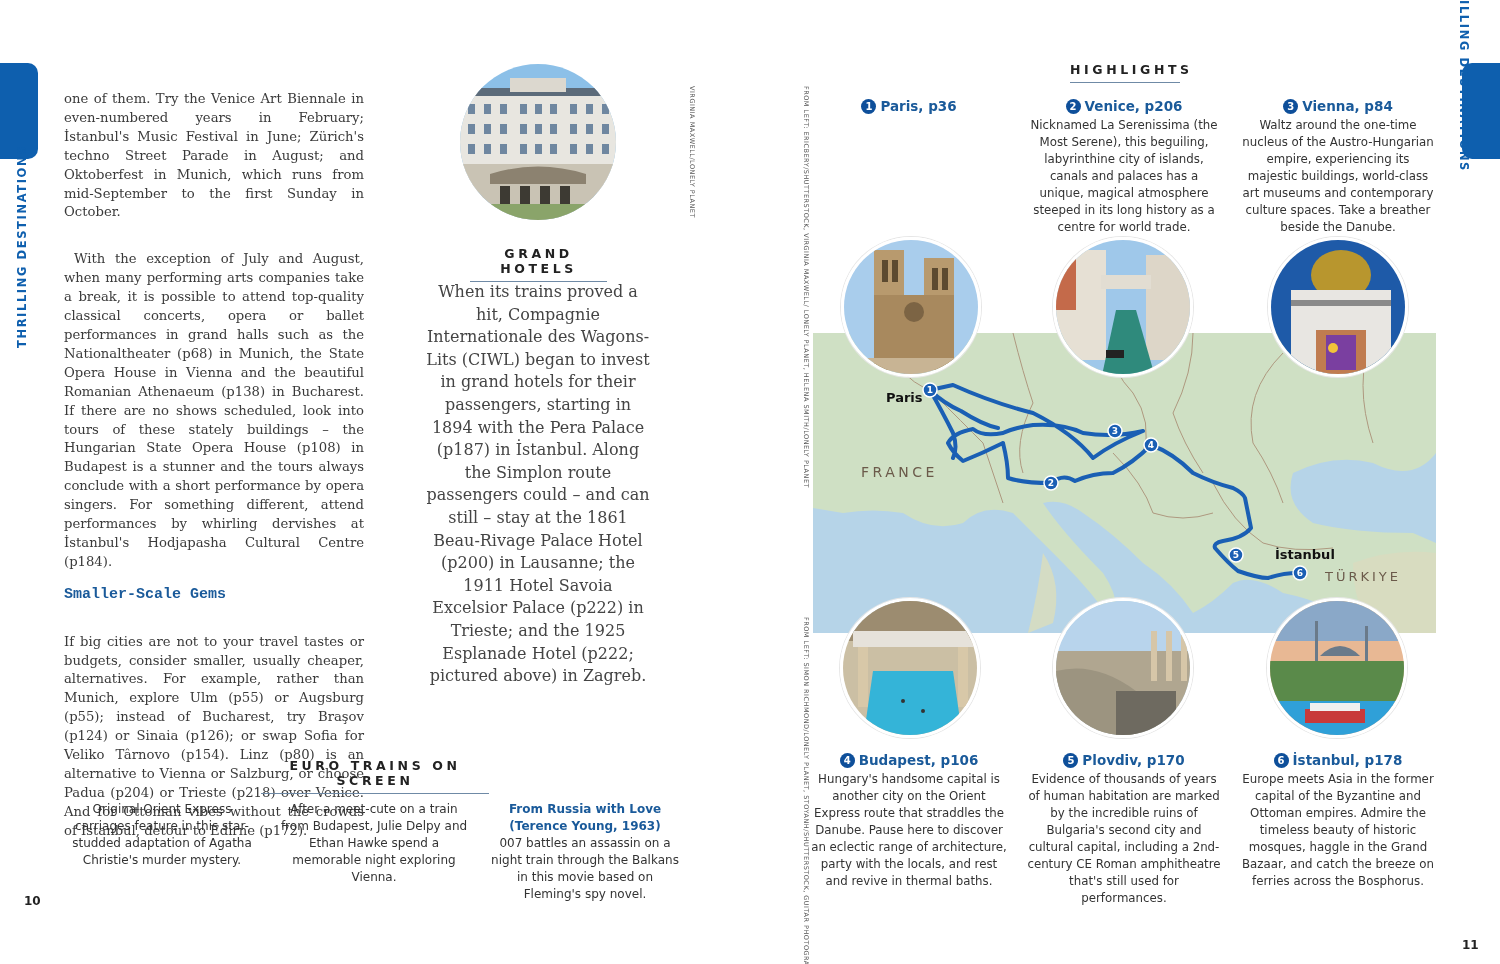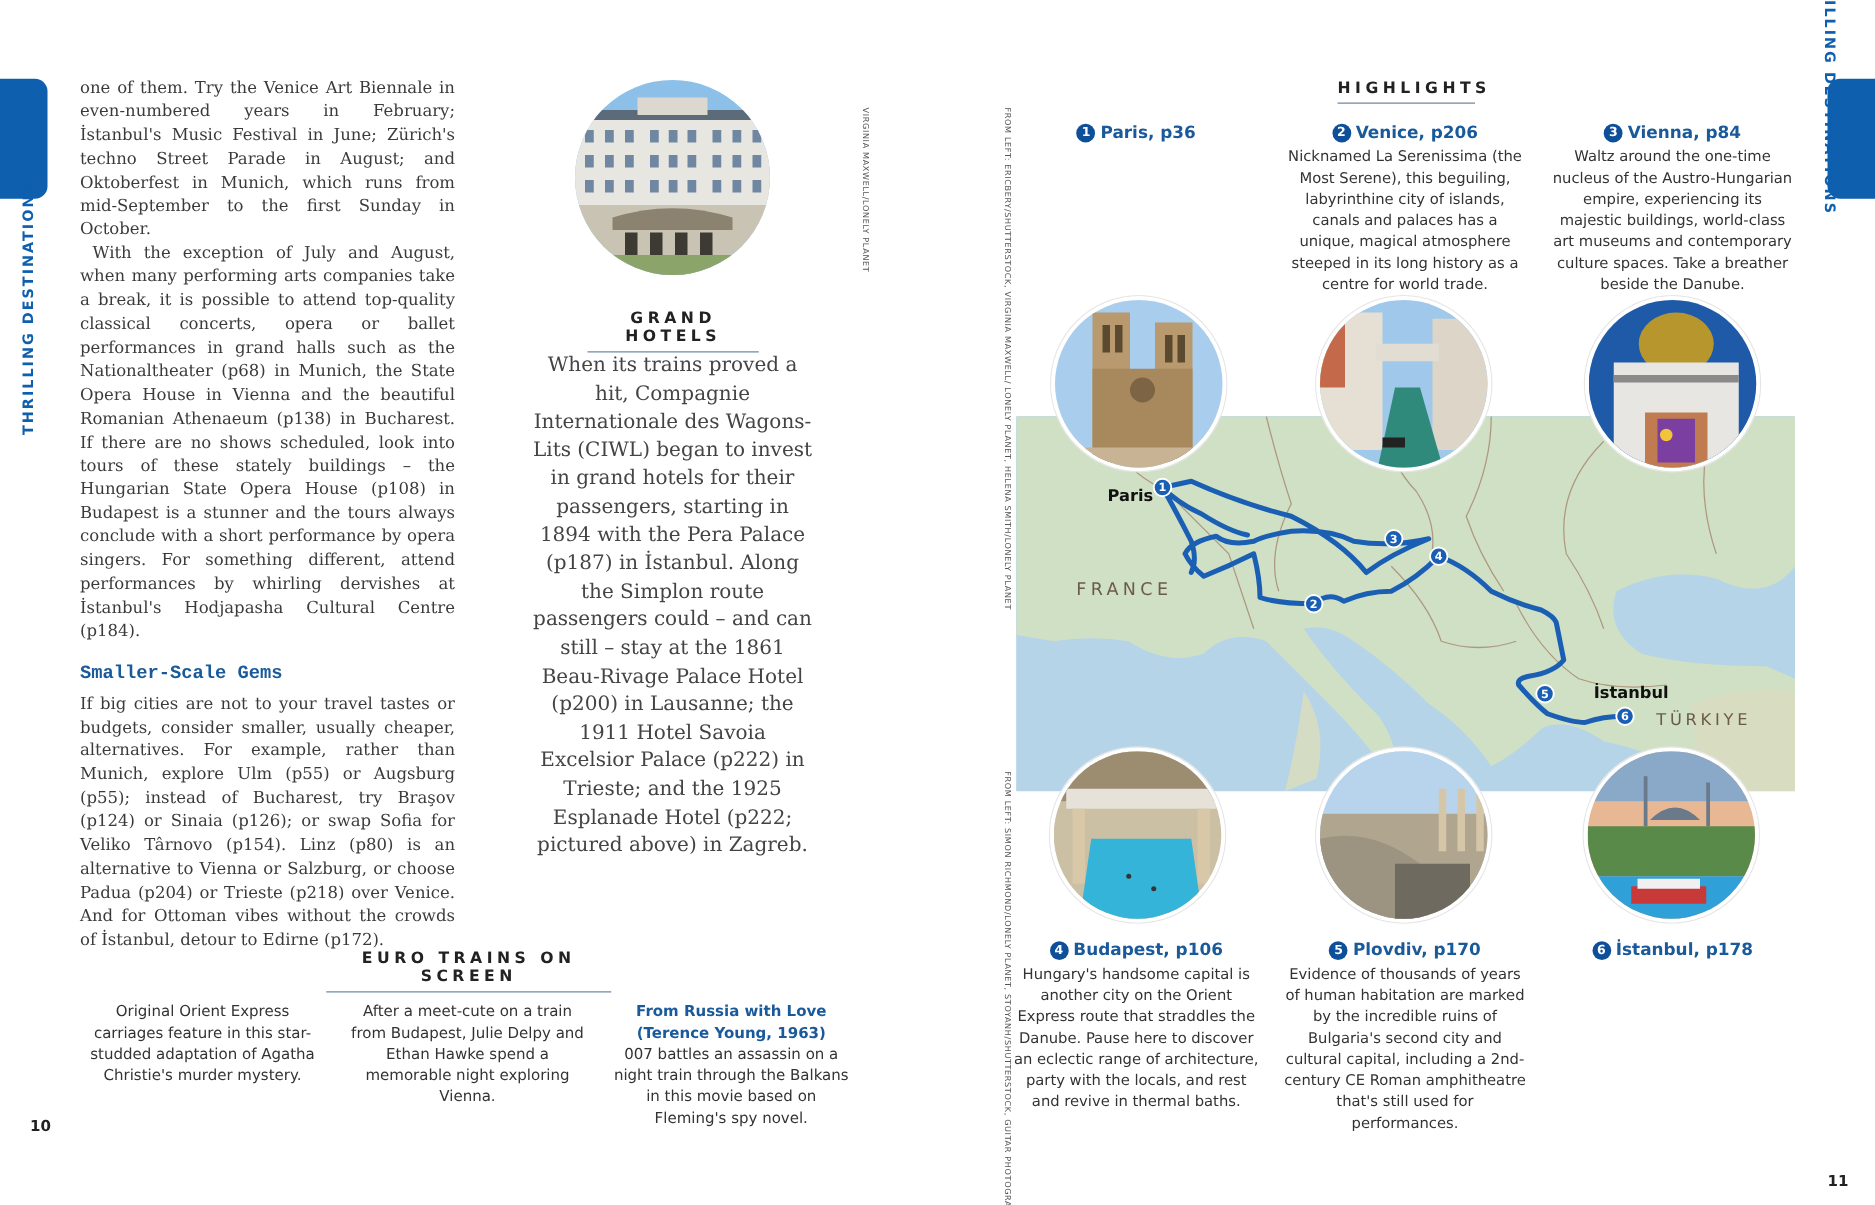--- a/index.html
+++ b/index.html
@@ -16,21 +16,21 @@
   .tab-right { right: 0; top: 63px; border-radius: 10px 0 0 10px; }
   .tab-text {
     position: absolute; font-family: "DejaVu Sans", sans-serif; font-weight: bold;
     font-size: 11.5px; letter-spacing: 1.6px; color: #0e5fae; white-space: nowrap;
   }
   .tab-text-left { left: 15px; top: 348px; transform: rotate(-90deg); transform-origin: left top; }
   .tab-text-right { right: 15px; top: 172px; transform: rotate(90deg); transform-origin: right top; right: 29px; }
 
   
   .body-col { position: absolute; left: 64px; top: 62px; width: 300px; font-family: "DejaVu Serif", serif; font-size: 13.2px; line-height: 18.9px; color: #3a3a3a; text-align: justify; }
-  .body-col p { text-indent: 0; }
+  .body-col p { text-indent: 0; margin-top: 28px; }
   .body-col p.indent { text-indent: 10px; }
   .subhead { font-family: Liberation Mono, monospace; font-weight: bold; color: #1a5a9a; font-size: 15px; margin: 14px 0 6px 0; text-align: left; }
 
   
   .hotel-photo { position: absolute; left: 460px; top: 64px; width: 156px; height: 156px; border-radius: 50%; overflow: hidden; }
   .credit-vert { position: absolute; font-family: "DejaVu Sans", sans-serif; font-size: 6.5px; color: #555; letter-spacing: 0.5px; white-space: nowrap; }
   .credit-hotel { left: 696px; top: 86px; transform: rotate(90deg); transform-origin: left top; }
   .box-heading { position: absolute; font-family: "DejaVu Sans", sans-serif; font-weight: bold; font-size: 12.5px; letter-spacing: 3.6px; color: #222; text-align: center; }
   .box-heading .rule { display: block; height: 1px; background: #6f8aa6; margin-top: 5px; }
   .hotels-heading { left: 470px; top: 246px; width: 137px; }
@@ -339,15 +339,16 @@
       <span class="num">5</span>
       <span>Plovdiv, p170</span>
     </div>
   <div>Evidence of thousands of years of human habitation are marked by the incredible ruins of Bulgaria's second city and cultural capital, including a 2nd-century CE Roman amphitheatre that's still used for performances.</div>
 </div>
 <div class="hl hl-6">
   <div class="htitle">
       <span class="num">6</span>
       <span>İstanbul, p178</span>
     </div>
+  <div>Europe meets Asia in the former capital of the Byzantine and Ottoman empires. Admire the timeless beauty of historic mosques, haggle in the Grand Bazaar, and catch the breeze on ferries across the Bosphorus.</div>
 </div>
 
 <div class="page-num pn-right">11</div>
 
 </body></html>

